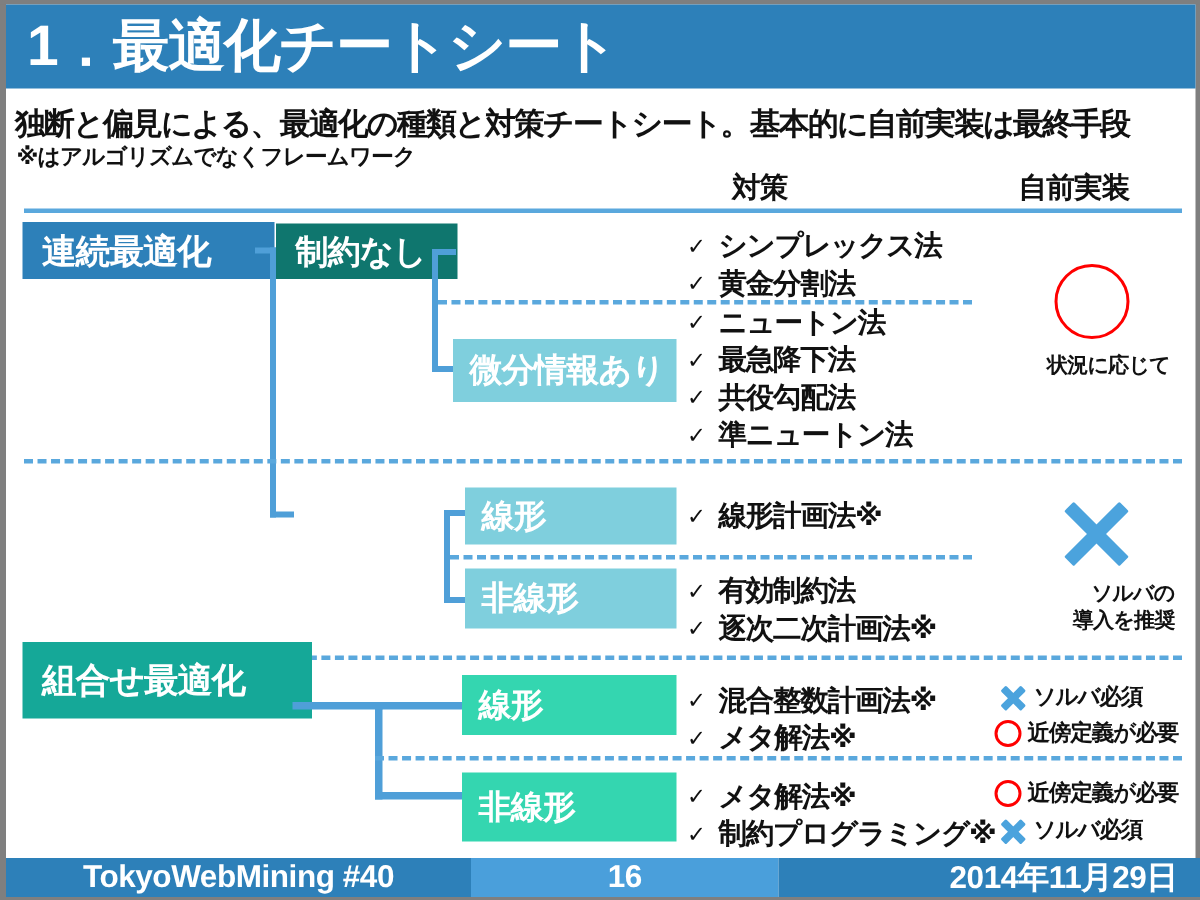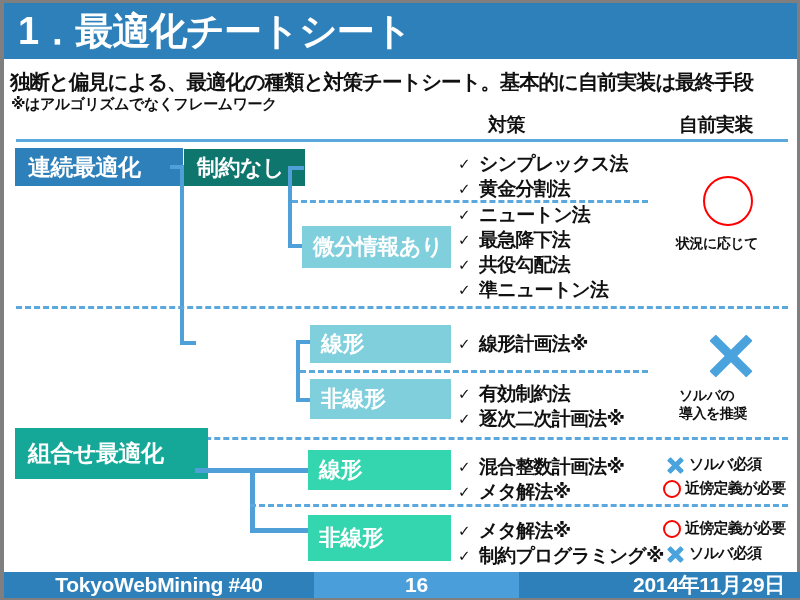--- a/index.html
+++ b/index.html
@@ -99,21 +99,21 @@
     position:absolute;width:58px;height:58px;
   }
   .xmark i{
     position:absolute;left:50%;top:3px;width:9px;height:52px;
     background:#4ba3dd;border-radius:1px;
   }
   .xmark i:first-child{transform:translateX(-50%) rotate(45deg);}
   .xmark i:last-child{transform:translateX(-50%) rotate(-45deg);}
   .vnote{
     position:absolute;color:#111;font-size:14px;font-weight:bold;
-    text-align:left;line-height:18px;white-space:nowrap;
+    text-align:right;line-height:18px;white-space:nowrap;
     letter-spacing:-0.5px;
   }
 
   
   .vrow{
     position:absolute;display:flex;align-items:center;
     font-size:15px;font-weight:bold;color:#111;white-space:nowrap;
     letter-spacing:-0.7px;
   }
   .vrow .mk{width:24px;flex:none;display:inline-block;position:relative;height:18px;}

